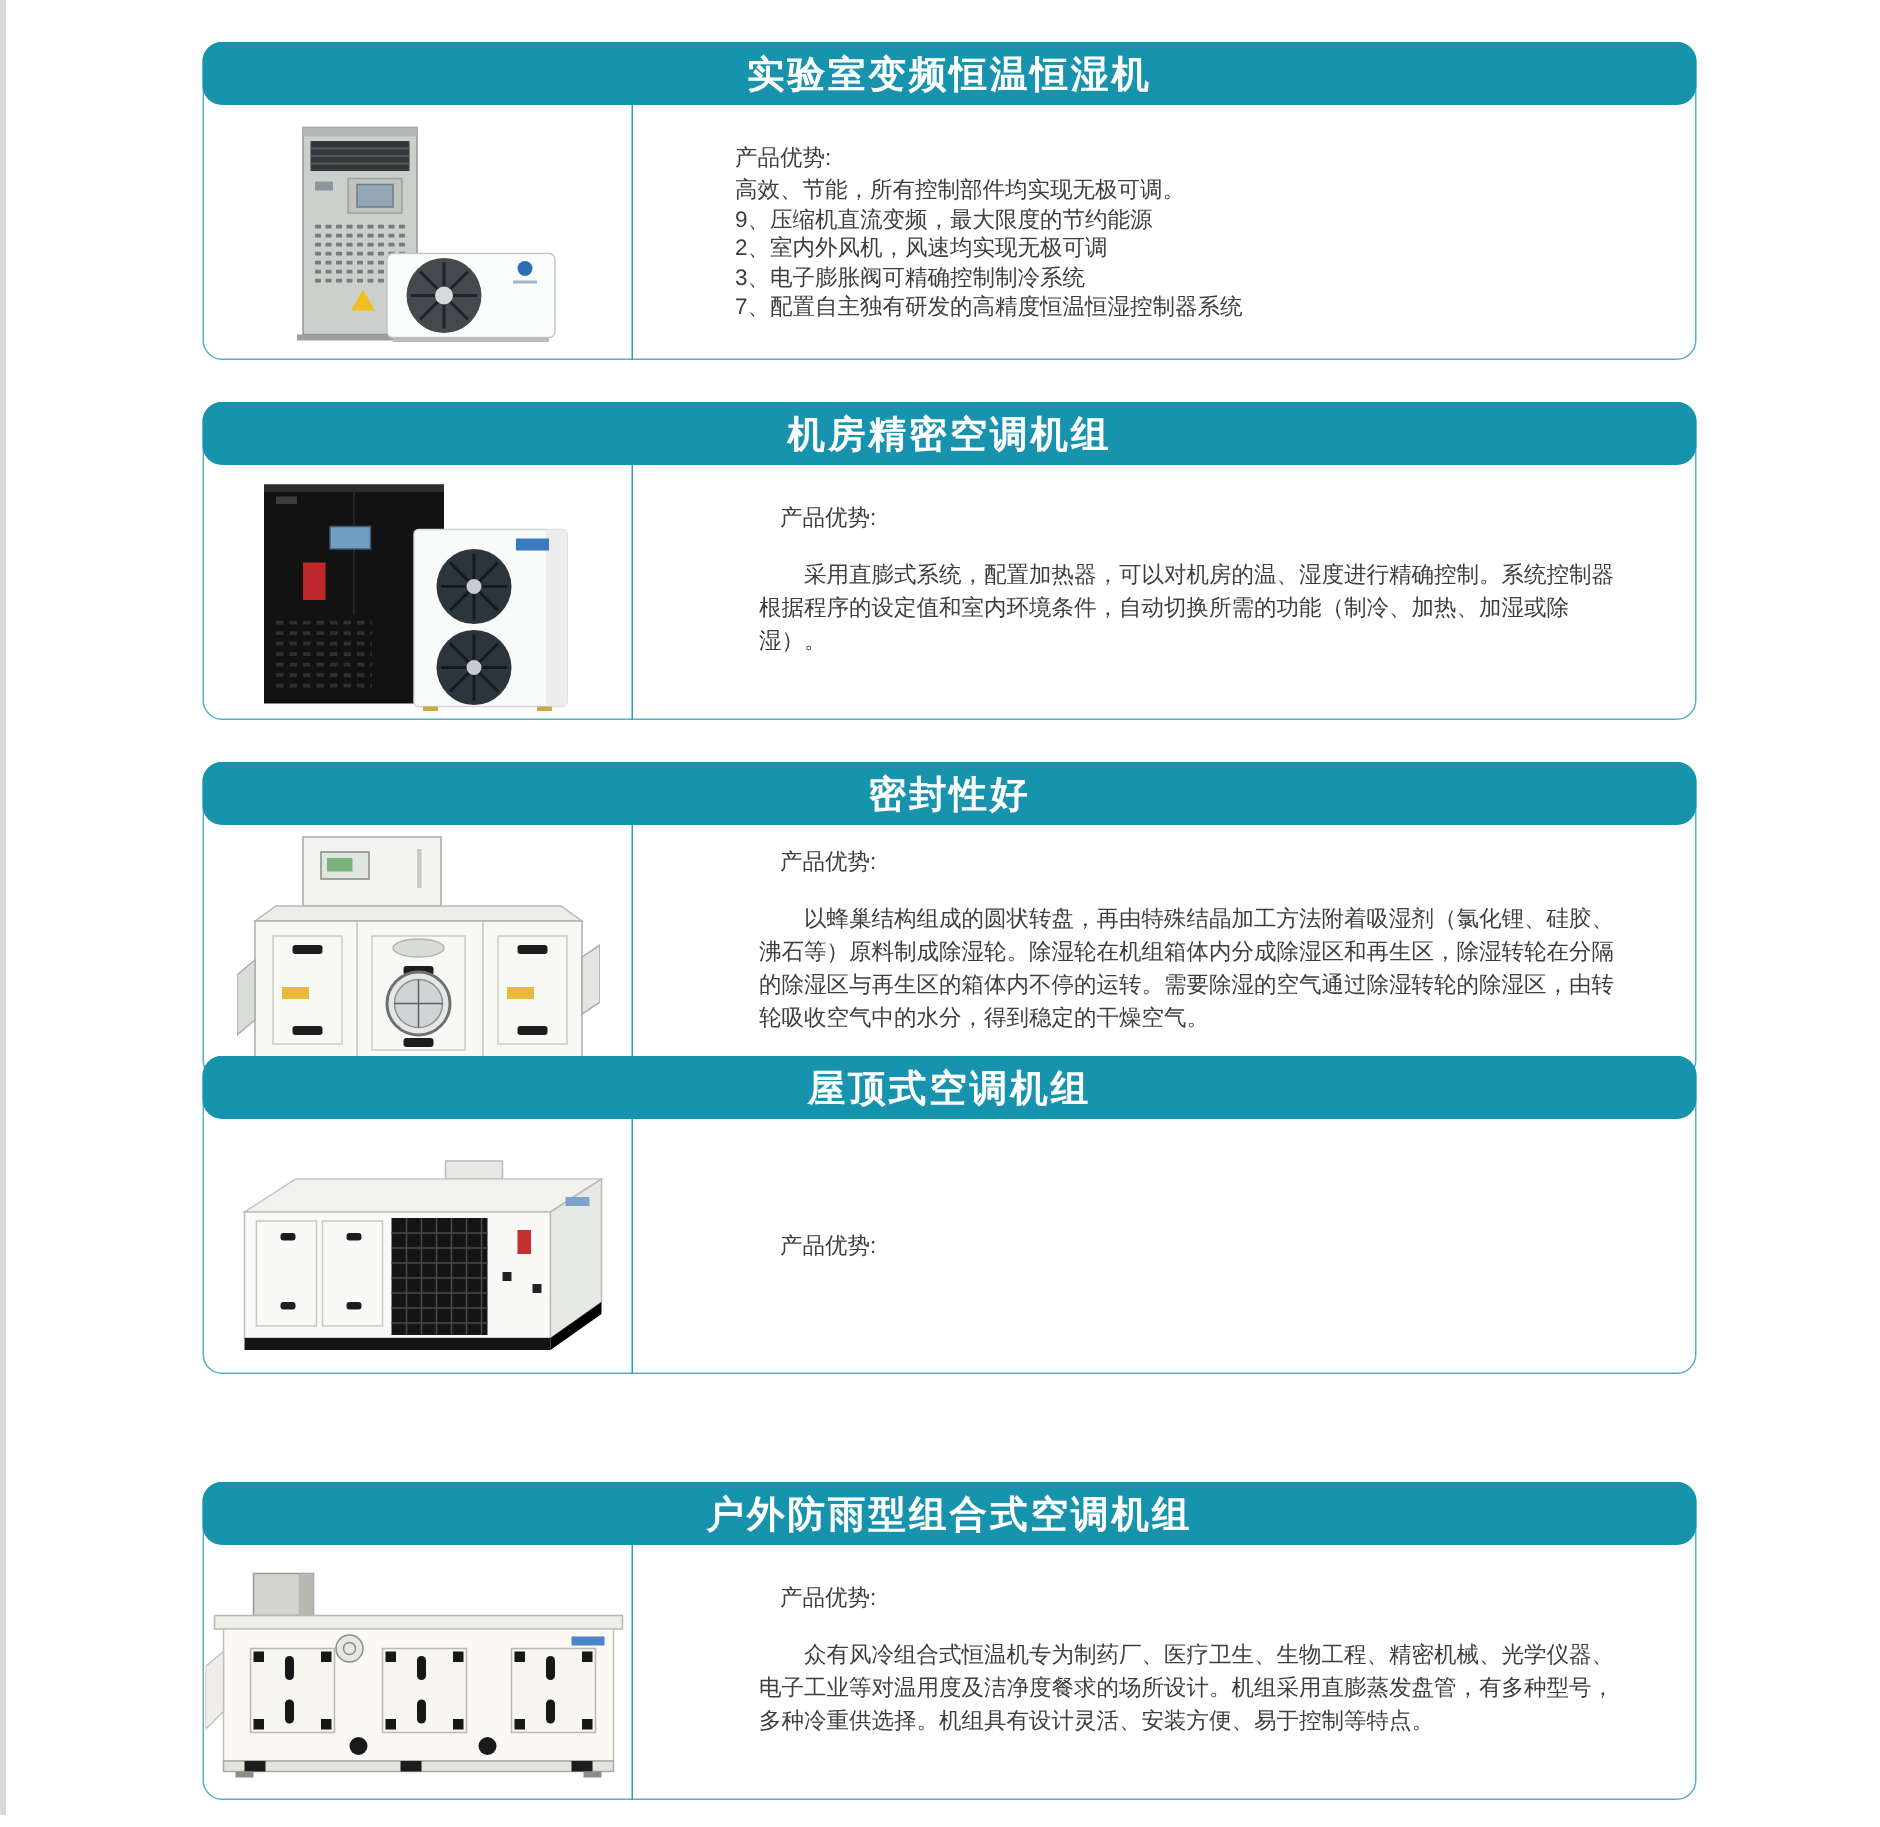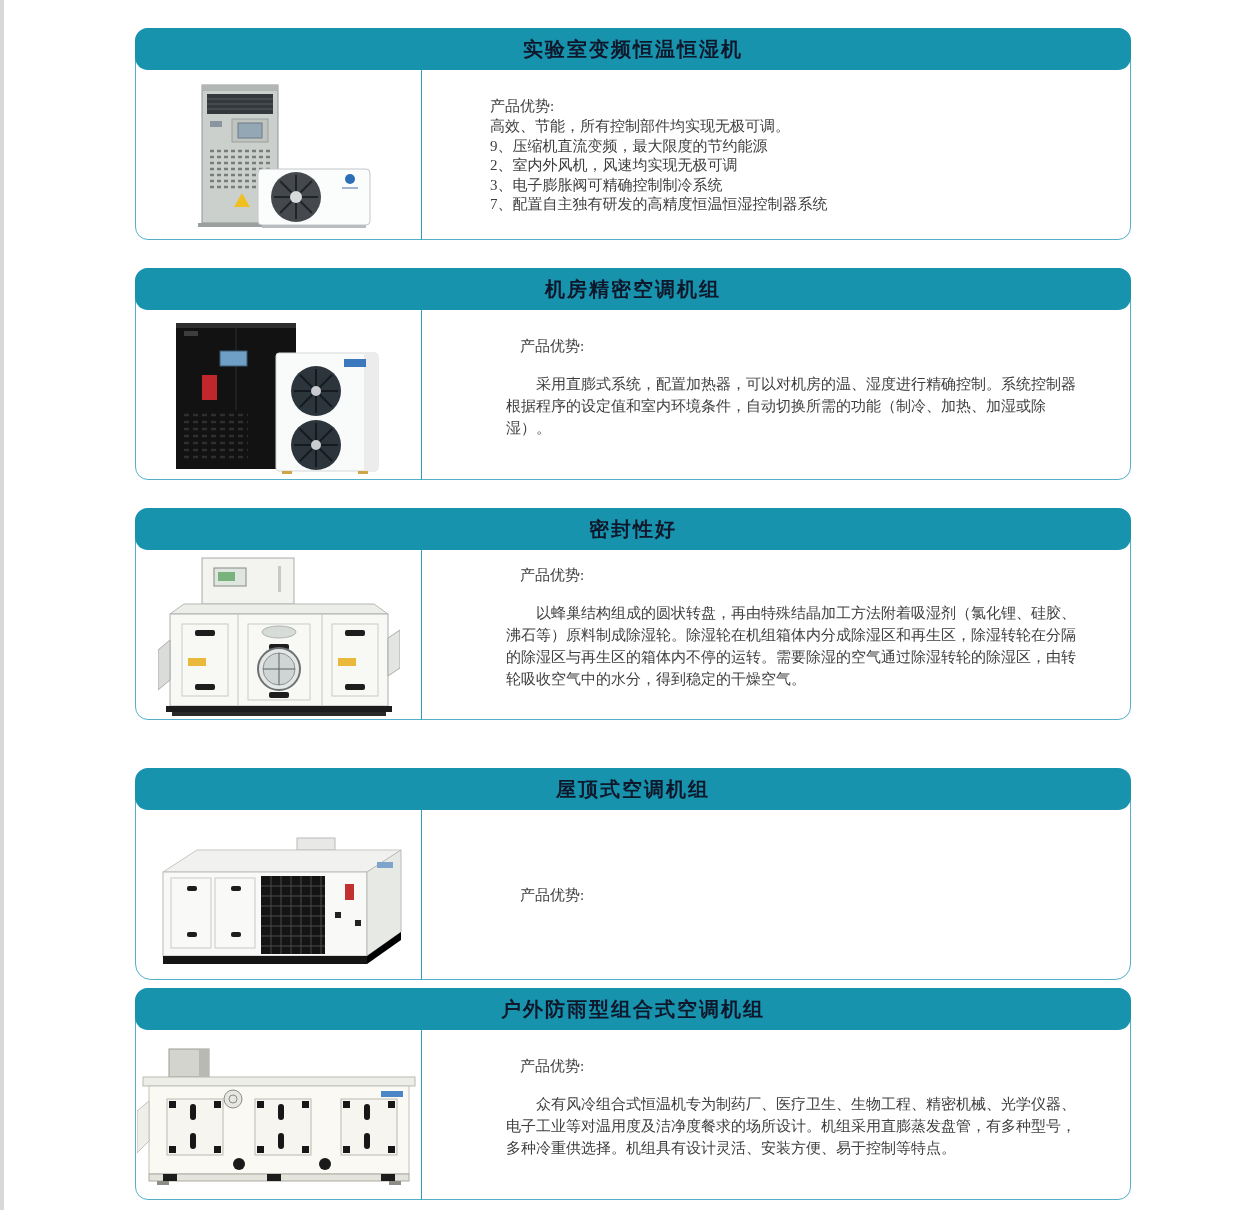--- a/index.html
+++ b/index.html
@@ -10,30 +10,30 @@
   }
   .page-left-edge{position:absolute;left:0;top:0;width:4px;height:1210px;background:#d9d9d9;}
   .card{
     position:absolute;left:135px;width:996px;height:212px;
     background:#ffffff;border:1px solid #54afc7;border-radius:13px;
     box-sizing:border-box;
   }
   .card-header{
     height:42px;margin:-1px -1px 0 -1px;border-radius:13px;
     background:#1793ae;display:flex;align-items:center;justify-content:center;
-    color:#0f172a;font-weight:bold;font-size:20px;letter-spacing:2px;
+    color:#ffffff;font-weight:bold;font-size:25px;letter-spacing:2px;
   }
   .card-body{display:flex;height:170px;}
   .img-col{
     width:286px;box-sizing:border-box;border-right:1px solid #2f9cb8;
     display:flex;align-items:center;justify-content:center;overflow:hidden;
   }
   .text-col{
     flex:1;padding:0 30px 0 68px;display:flex;flex-direction:column;
-    justify-content:center;color:#3e3e3e;font-size:15px;font-family:Liberation Serif, serif;
+    justify-content:center;color:#3e3e3e;font-size:15px;
   }
   .adv-label{line-height:22px;}
   .adv-line{line-height:19.5px;}
   .para{margin:16px;line-height:22px;text-indent:2em;}
   .indent .adv-label{text-indent:2em;}
   svg{display:block;}
 </style>
 </head>
 <body>
 
@@ -182,21 +182,21 @@
         <rect x="14" y="160" width="214" height="4" fill="#2a2a2a"></rect>
       </svg>
     </div>
     <div class="text-col">
       <div class="adv-label">产品优势:</div>
       <p class="para">以蜂巢结构组成的圆状转盘，再由特殊结晶加工方法附着吸湿剂（氯化锂、硅胶、沸石等）原料制成除湿轮。除湿轮在机组箱体内分成除湿区和再生区，除湿转轮在分隔的除湿区与再生区的箱体内不停的运转。需要除湿的空气通过除湿转轮的除湿区，由转轮吸收空气中的水分，得到稳定的干燥空气。</p>
     </div>
   </div>
 </div>
 
-<div class="card indent" style="top:768px;border-radius:16px;">
+<div class="card indent" style="top:704px;">
   <div class="card-header">
     <span>屋顶式空调机组</span>
   </div>
   <div class="card-body">
     <div class="img-col">
       <svg width="260" height="150" viewBox="0 0 260 150">
         <rect x="148" y="18" width="38" height="12" fill="#e8e9e6" stroke="#b9bcb8"></rect>
         <polygon points="14,52 48,30 252,30 218,52" fill="#f1f2ef" stroke="#c4c7c3"></polygon>
         <rect x="14" y="52" width="204" height="84" fill="#f9faf8" stroke="#b9bcb8"></rect>
         <polygon points="218,52 252,30 252,112 218,136" fill="#e7e9e5" stroke="#b9bcb8"></polygon>

